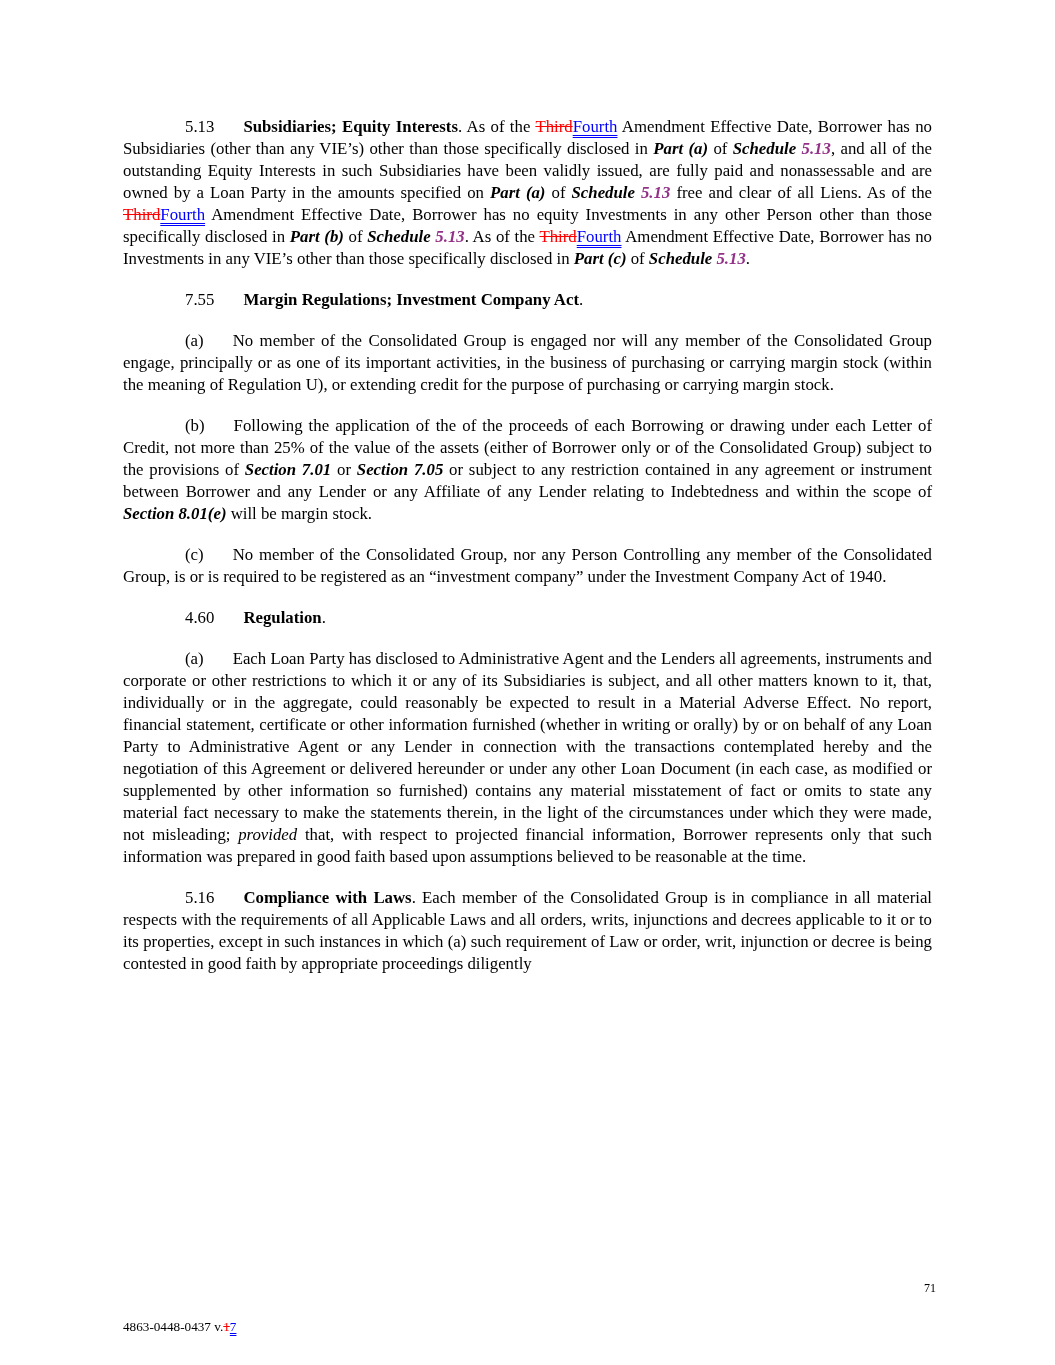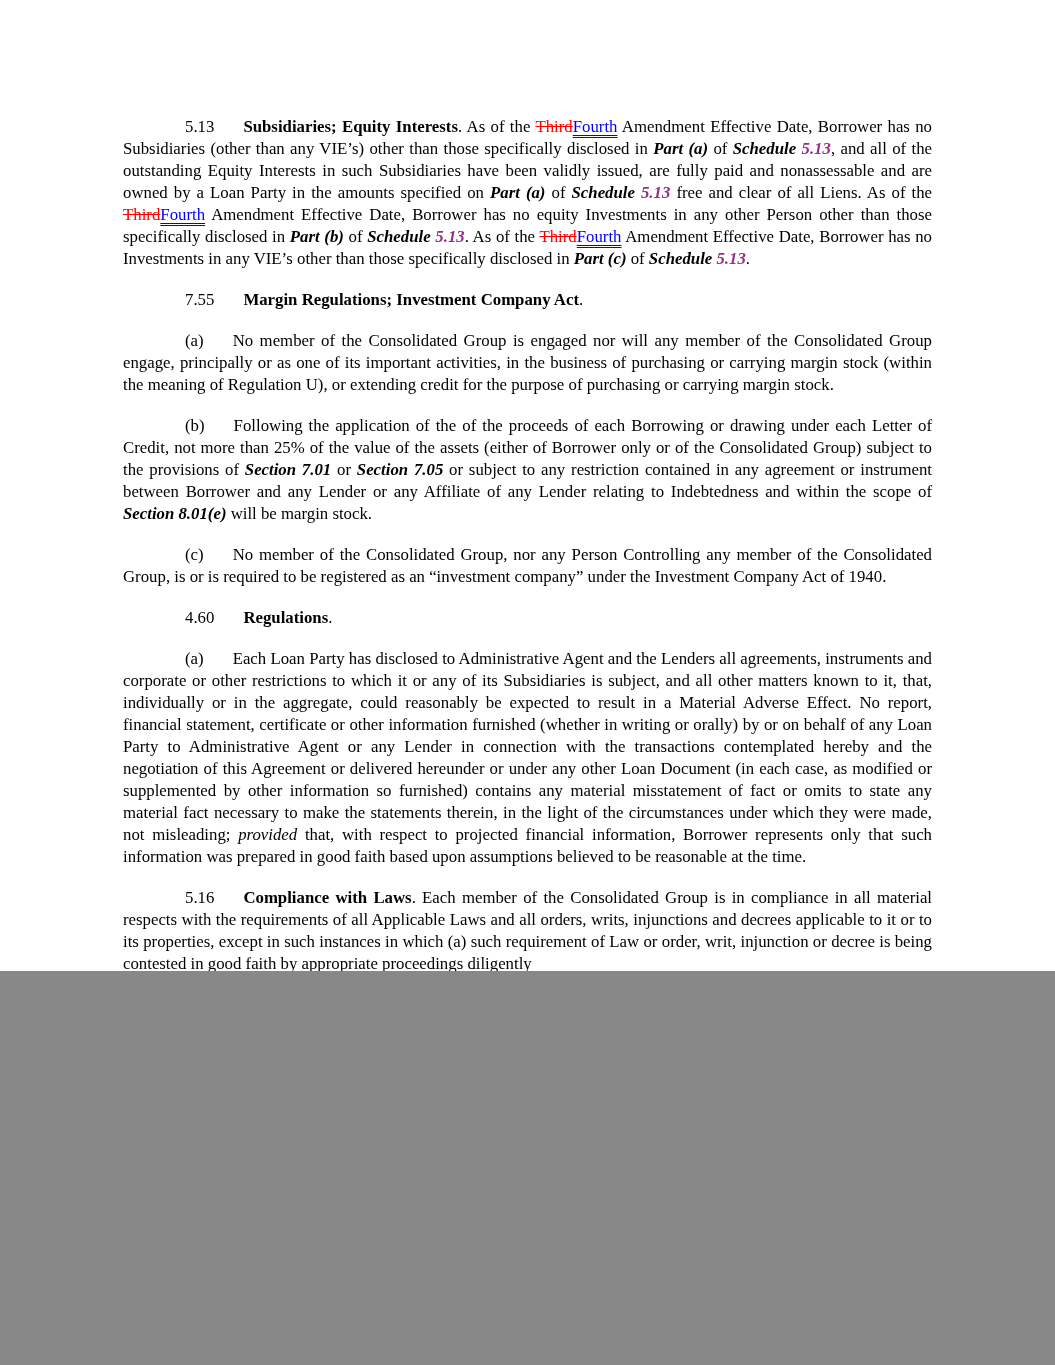--- a/index.html
+++ b/index.html
@@ -1,19 +1,19 @@
 <!DOCTYPE html>
 <html style="--del-color: #ff0000; --ins-color: #0000ff; --ref-color: #933188;"><head>
 <meta charset="utf-8">
 <style>
   html, body { margin: 0; padding: 0; background: #888; }
   .page {
     position: relative;
     width: 1055px;
-    height: 971px;
+    height: 1365px;
     margin: 0 auto;
     background: #ffffff;
     box-sizing: border-box;
     padding: 116px 123px 0 123px;
     font-family: "Liberation Serif", "DejaVu Serif", serif;
     font-size: 16.8px;
     line-height: 22px;
     color: #000000;
     overflow: hidden;
   }
@@ -58,21 +58,21 @@
 </head>
 <body>
 
 <div class="page">
   <div class="doc-body">
       <p class="para p-section"><span class="r-p">5.13</span><span class="r-tab"></span><span class="r-b">Subsidiaries; Equity Interests</span><span class="r-p">. As of the </span><span class="r-del">Third</span><span class="r-ins">Fourth</span><span class="r-p"> Amendment Effective Date, Borrower has no Subsidiaries (other than any VIE’s) other than those specifically disclosed in </span><span class="r-bi">Part (a)</span><span class="r-p"> of </span><span class="r-bi">Schedule </span><span class="r-bip">5.13</span><span class="r-p">, and all of the outstanding Equity Interests in such Subsidiaries have been validly issued, are fully paid and nonassessable and are owned by a Loan Party in the amounts specified on </span><span class="r-bi">Part (a)</span><span class="r-p"> of </span><span class="r-bi">Schedule </span><span class="r-bip">5.13</span><span class="r-p"> free and clear of all Liens. As of the </span><span class="r-del">Third</span><span class="r-ins">Fourth</span><span class="r-p"> Amendment Effective Date, Borrower has no equity Investments in any other Person other than those specifically disclosed in </span><span class="r-bi">Part (b)</span><span class="r-p"> of </span><span class="r-bi">Schedule </span><span class="r-bip">5.13</span><span class="r-p">. As of the </span><span class="r-del">Third</span><span class="r-ins">Fourth</span><span class="r-p"> Amendment Effective Date, Borrower has no Investments in any VIE’s other than those specifically disclosed in </span><span class="r-bi">Part (c)</span><span class="r-p"> of </span><span class="r-bi">Schedule </span><span class="r-bip">5.13</span><span class="r-p">.</span></p>
       <p class="para p-section"><span class="r-p">7.55</span><span class="r-tab"></span><span class="r-b">Margin Regulations; Investment Company Act</span><span class="r-p">.</span></p>
       <p class="para p-sub"><span class="r-p">(a)</span><span class="r-tab"></span><span class="r-p">No member of the Consolidated Group is engaged nor will any member of the Consolidated Group engage, principally or as one of its important activities, in the business of purchasing or carrying margin stock (within the meaning of Regulation U), or extending credit for the purpose of purchasing or carrying margin stock.</span></p>
       <p class="para p-sub"><span class="r-p">(b)</span><span class="r-tab"></span><span class="r-p">Following the application of the of the proceeds of each Borrowing or drawing under each Letter of Credit, not more than 25% of the value of the assets (either of Borrower only or of the Consolidated Group) subject to the provisions of </span><span class="r-bi">Section 7.01</span><span class="r-p"> or </span><span class="r-bi">Section 7.05</span><span class="r-p"> or subject to any restriction contained in any agreement or instrument between Borrower and any Lender or any Affiliate of any Lender relating to Indebtedness and within the scope of </span><span class="r-bi">Section 8.01(e)</span><span class="r-p"> will be margin stock.</span></p>
       <p class="para p-sub"><span class="r-p">(c)</span><span class="r-tab"></span><span class="r-p">No member of the Consolidated Group, nor any Person Controlling any member of the Consolidated Group, is or is required to be registered as an “investment company” under the Investment Company Act of 1940.</span></p>
-      <p class="para p-section"><span class="r-p">4.60</span><span class="r-tab"></span><span class="r-b">Regulations</span><span class="r-p">.</span></p>
+      <p class="para p-section"><span class="r-p">4.60</span><span class="r-tab"></span><span class="r-b">Regulation</span><span class="r-p">.</span></p>
       <p class="para p-sub"><span class="r-p">(a)</span><span class="r-tab"></span><span class="r-p">Each Loan Party has disclosed to Administrative Agent and the Lenders all agreements, instruments and corporate or other restrictions to which it or any of its Subsidiaries is subject, and all other matters known to it, that, individually or in the aggregate, could reasonably be expected to result in a Material Adverse Effect. No report, financial statement, certificate or other information furnished (whether in writing or orally) by or on behalf of any Loan Party to Administrative Agent or any Lender in connection with the transactions contemplated hereby and the negotiation of this Agreement or delivered hereunder or under any other Loan Document (in each case, as modified or supplemented by other information so furnished) contains any material misstatement of fact or omits to state any material fact necessary to make the statements therein, in the light of the circumstances under which they were made, not misleading; </span><span class="r-i">provided</span><span class="r-p"> that, with respect to projected financial information, Borrower represents only that such information was prepared in good faith based upon assumptions believed to be reasonable at the time.</span></p>
       <p class="para p-section"><span class="r-p">5.16</span><span class="r-tab"></span><span class="r-b">Compliance with Laws</span><span class="r-p">. Each member of the Consolidated Group is in compliance in all material respects with the requirements of all Applicable Laws and all orders, writs, injunctions and decrees applicable to it or to its properties, except in such instances in which (a) such requirement of Law or order, writ, injunction or decree is being contested in good faith by appropriate proceedings diligently</span></p>
     </div>
 
   <div class="footer-docid"><span>4863-0448-0437 v.</span><span class="r-del">1</span><span class="r-ins">7</span></div>
 
   <div class="footer-pagenum">71</div>
 </div>
 
 </body></html>

